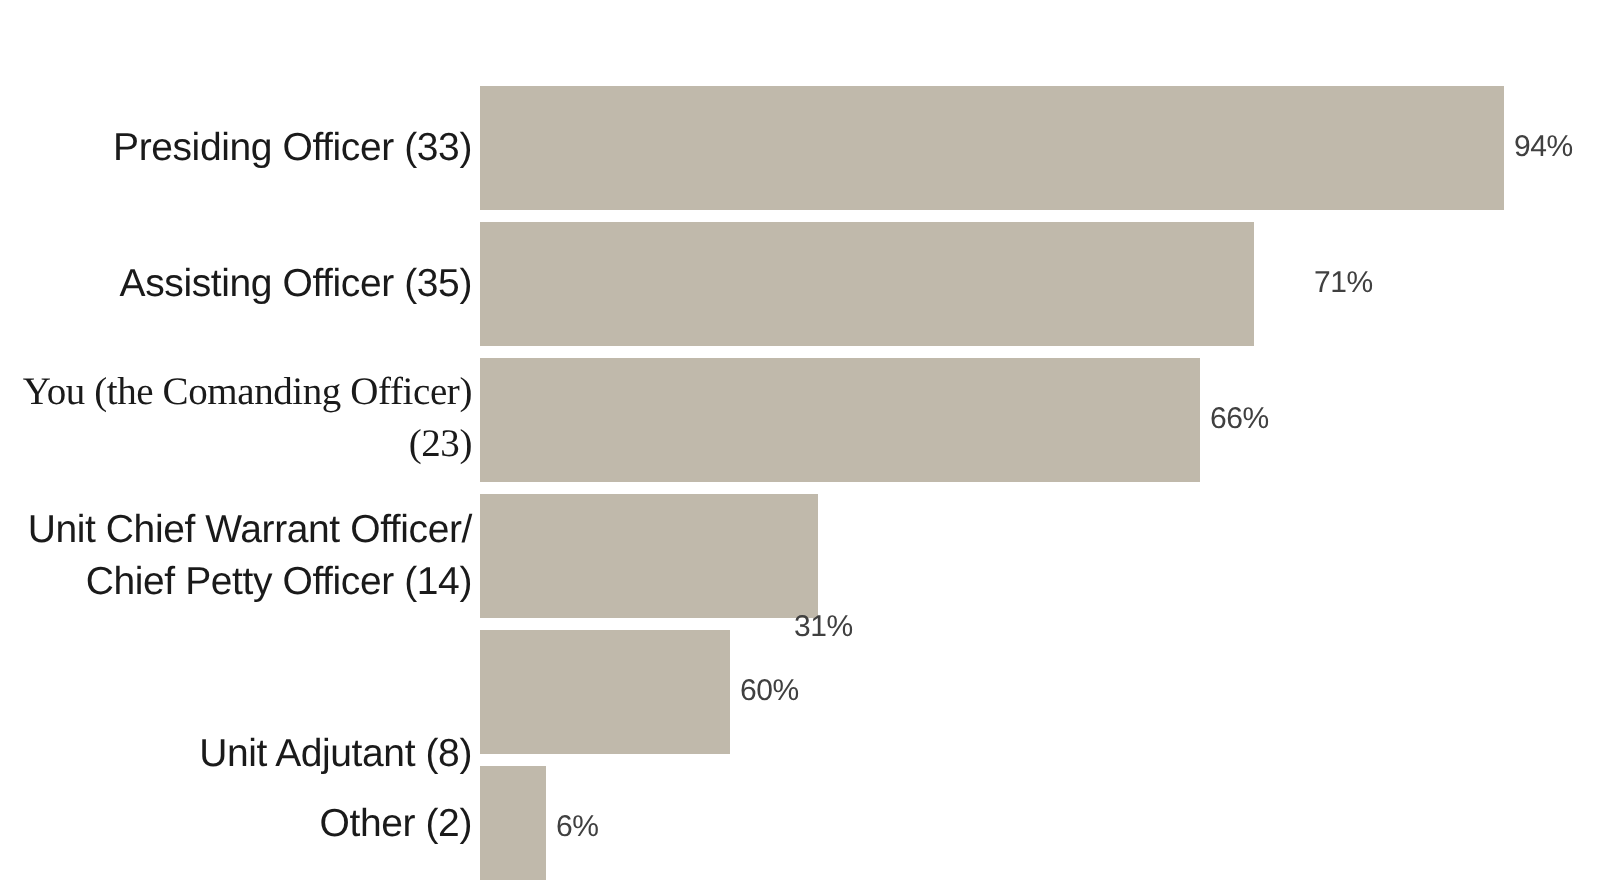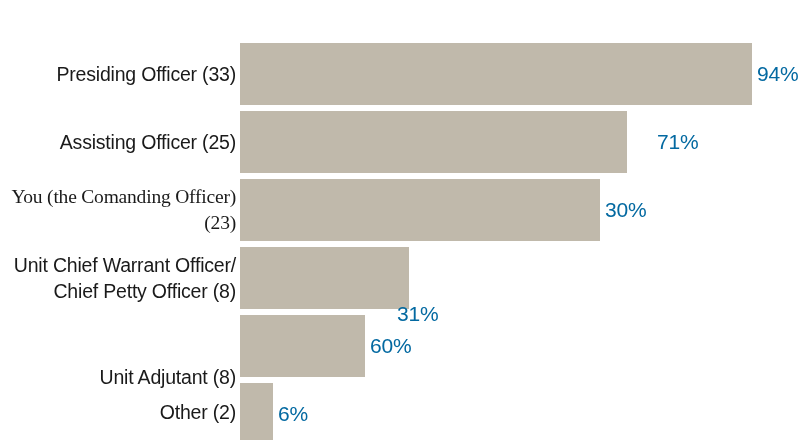--- a/index.html
+++ b/index.html
@@ -48,56 +48,56 @@
   }
 
   .bar {
     position: absolute;
     left: 240px;
     background: #c0b9ab;
   }
 
   .value-label {
     position: absolute;
-    color: #0369a1;
-    font-size: 21px;
+    color: #404040;
+    font-size: 15px;
     line-height: 26px;
     letter-spacing: -0.2px;
     white-space: nowrap;
     font-family: "Liberation Sans", sans-serif;
   }
 </style>
 </head>
 <body>
 
 <div id="chart">
   <div class="plot">
 
     <div class="bar-row" style="top:43px;height:62px;">
       <div class="cat-label" style="top:18px;">Presiding Officer (33)</div>
       <div class="bar" style="top:0px;height:62px;width:512px;"></div>
       <div class="value-label" style="left:757px;top:18px;">94%</div>
     </div>
 
     <div class="bar-row" style="top:111px;height:62px;">
-      <div class="cat-label" style="top:18px;">Assisting Officer (25)</div>
+      <div class="cat-label" style="top:18px;">Assisting Officer (35)</div>
       <div class="bar" style="top:0px;height:62px;width:387px;"></div>
       <div class="value-label" style="left:640px;top:18px;margin-left:17px;">71%</div>
     </div>
 
     <div class="bar-row" style="top:179px;height:62px;">
       <div class="cat-label" style="top:5px;font-family:Liberation Serif, serif;">You (the Comanding Officer)
 (23)</div>
       <div class="bar" style="top:0px;height:62px;width:360px;"></div>
-      <div class="value-label" style="left:605px;top:18px;">30%</div>
+      <div class="value-label" style="left:605px;top:18px;">66%</div>
     </div>
 
     <div class="bar-row" style="top:247px;height:62px;">
       <div class="cat-label" style="top:5px;">Unit Chief Warrant Officer/
-Chief Petty Officer (8)</div>
+Chief Petty Officer (14)</div>
       <div class="bar" style="top:0px;height:62px;width:169px;"></div>
       <div class="value-label" style="left:397px;top:18px;margin-top:36px;">31%</div>
     </div>
 
     <div class="bar-row" style="top:315px;height:62px;">
       <div class="cat-label" style="top:18px;margin-top:31px;">Unit Adjutant (8)</div>
       <div class="bar" style="top:0px;height:62px;width:125px;"></div>
       <div class="value-label" style="left:370px;top:18px;">60%</div>
     </div>
 

